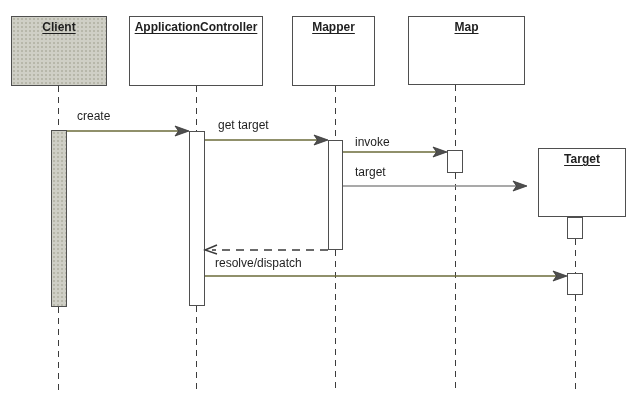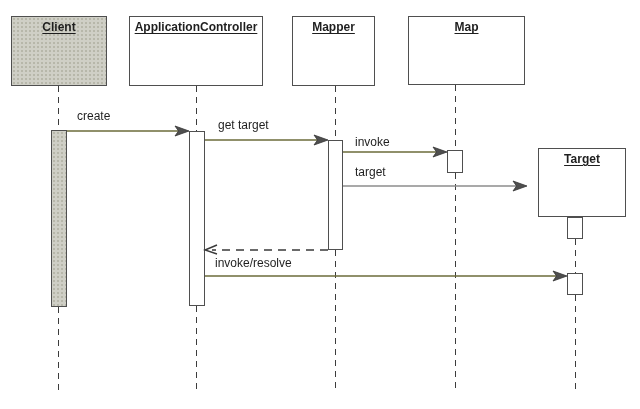--- a/index.html
+++ b/index.html
@@ -119,15 +119,15 @@
     <polyline class="head-open" points="217,245 205,250 217,254"></polyline>
 
     <line class="ln ln-olive" x1="205" y1="276" x2="559" y2="276"></line>
     <polygon class="head" points="567,276 553,271 556.5,276 553,281"></polygon>
   </svg>
 
   <div class="msg-label" style="left:77px;top:110px">create</div>
   <div class="msg-label" style="left:218px;top:119px">get target</div>
   <div class="msg-label" style="left:355px;top:136px">invoke</div>
   <div class="msg-label" style="left:355px;top:166px">target</div>
-  <div class="msg-label" style="left:215px;top:257px">invoke/resolve</div>
+  <div class="msg-label" style="left:215px;top:257px">resolve/dispatch</div>
 
 </div>
 
 </body></html>

